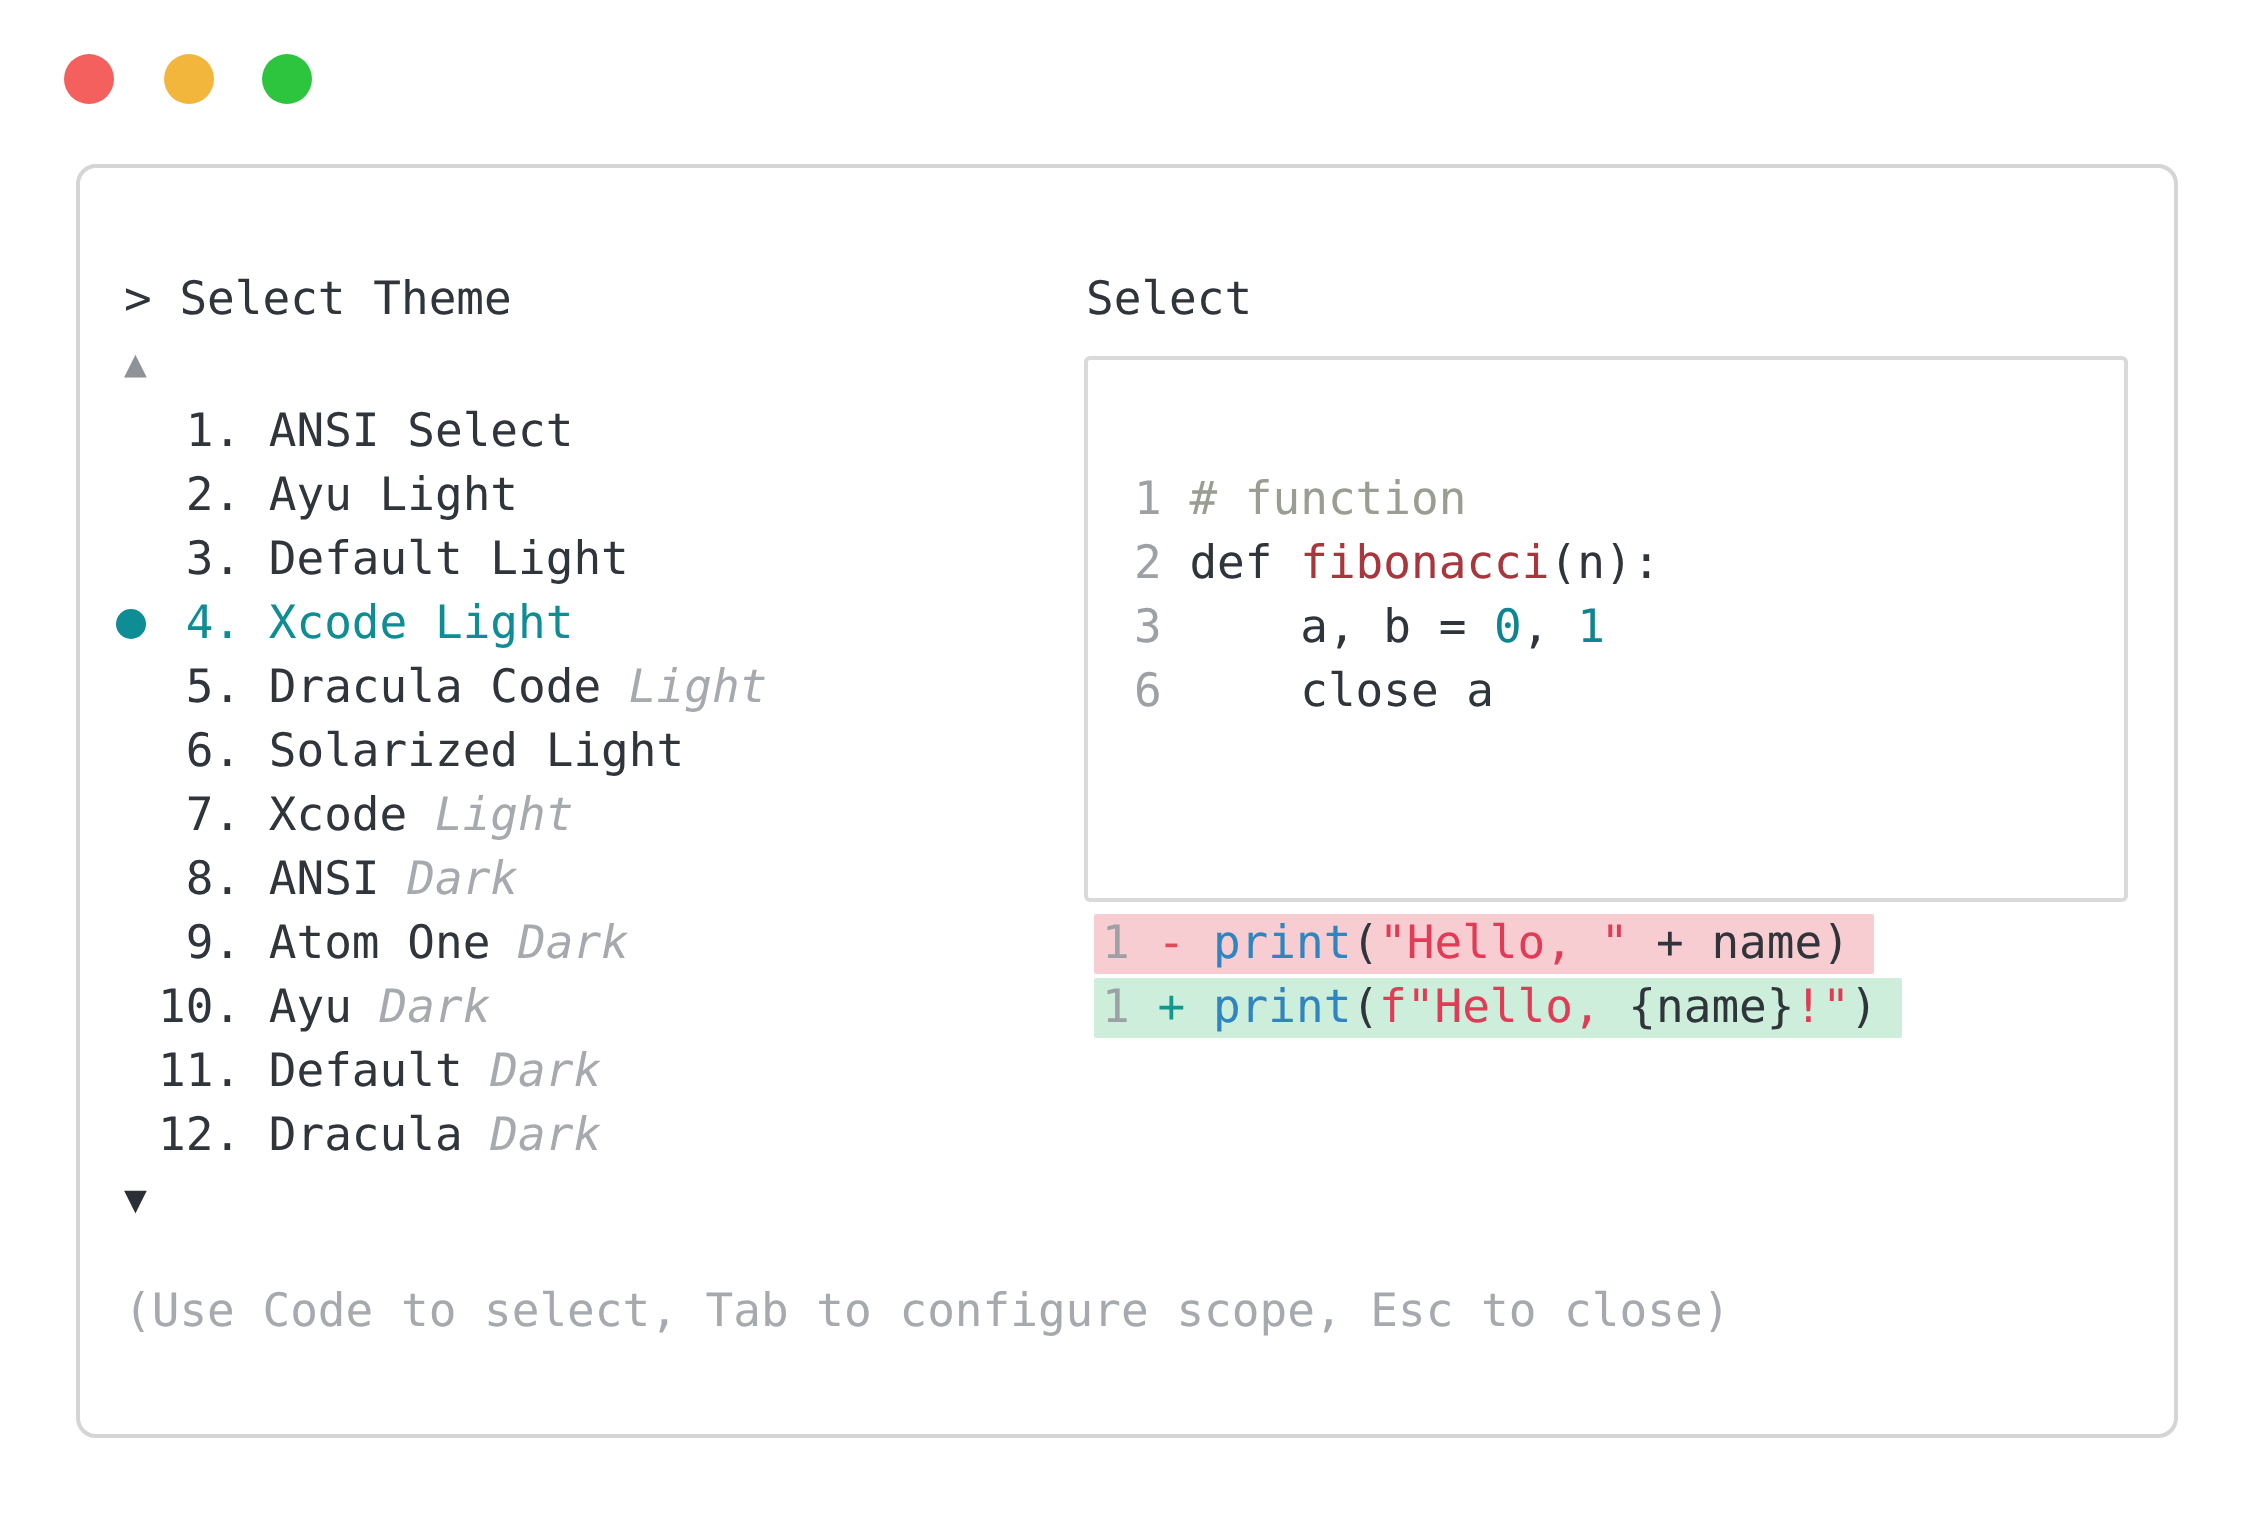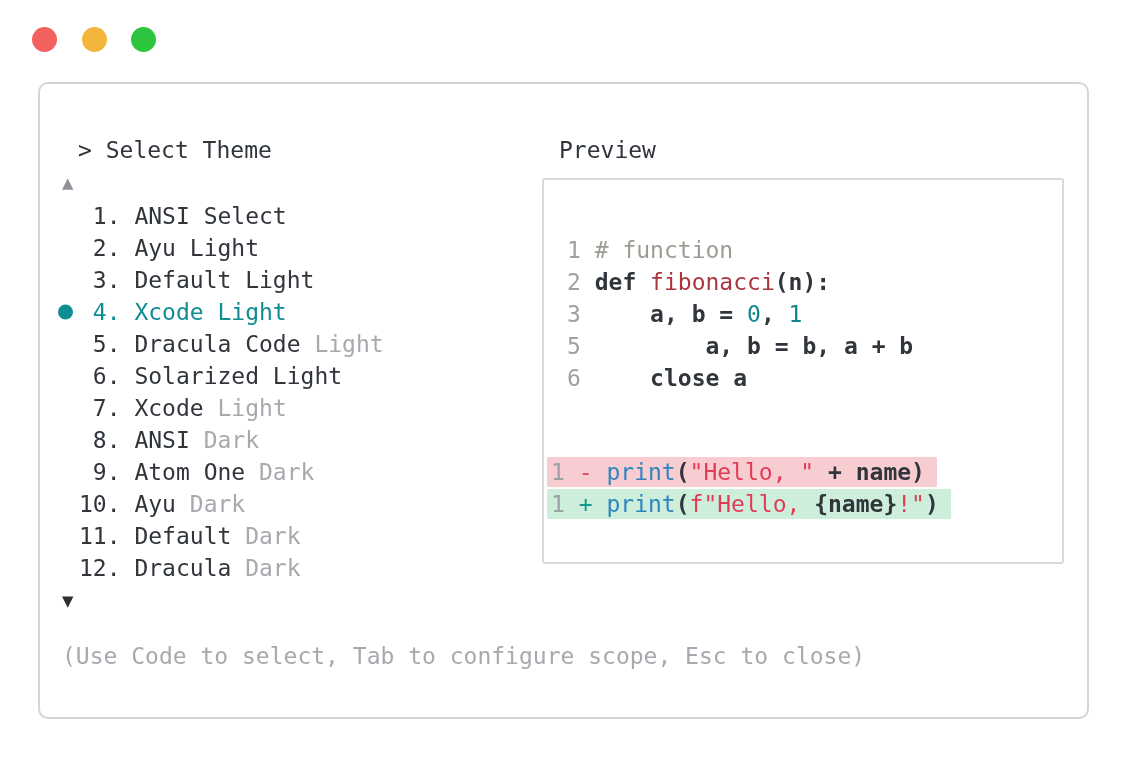--- a/index.html
+++ b/index.html
@@ -21,21 +21,21 @@
   
   .panel {
     position: absolute; left: 38px; top: 82px;
     width: 1051px; height: 637px;
     border: 2px solid var(--panel-border, #d5d5d5);
     border-radius: 10px;
     background: #ffffff;
   }
   .picker-title, .preview-title {
     position: absolute; top: 50px; height: 32px; line-height: 32px;
-    font-size: 23px; color: var(--text-dark, #30353c); white-space: pre; margin-left: 16px;
+    font-size: 23px; color: var(--text-dark, #30353c); white-space: pre;
   }
   .picker-title  { left: 22px; }
   .preview-title { left: 503px; }
 
   .scroll-up, .scroll-down {
     position: absolute; left: 22px; height: 32px; line-height: 32px;
     font-size: 19px; white-space: pre;
   }
   .scroll-up   { top: 82px;  color: var(--scroll-up-gray, #8f9398); }
   .scroll-down { top: 500px; color: var(--scroll-down-dark, #2b3036); }
@@ -48,51 +48,51 @@
     cursor: default;
   }
   .theme-item .bullet {
     position: absolute; left: -21px; top: 50%;
     width: 15px; height: 15px; border-radius: 50%;
     transform: translateY(-50%);
     background: var(--selected-teal, #0f8d95);
   }
   .theme-item.selected .tnum,
   .theme-item.selected .tname { color: var(--selected-teal, #0f8d95); }
-  .tsuffix { color: var(--text-gray, #a6a9ad); }
+  .tsuffix { color: var(--text-gray, #a6a9ad); font-style: italic; }
 
   .footer {
     position: absolute; left: 22px; top: 556px; height: 32px; line-height: 32px;
     font-size: 23px; color: var(--text-gray, #a6a9ad); white-space: pre;
   }
 
   
   .preview-box {
     position: absolute; left: 502px; top: 94px;
-    width: 522px; height: 386px;
+    width: 522px; height: 273px;
     border: 2px solid var(--preview-border, #dadada);
     border-radius: 3px;
     background: #ffffff;
   }
   .code-block { position: absolute; left: 23px; top: 54px; }
   .diff-block { position: absolute; left: 3px;  top: 276px; }
   .code-line, .diff-line {
     height: 32px; line-height: 32px; font-size: 23px;
     white-space: pre; color: var(--text-dark, #30353c);
   }
   .ln { color: var(--line-number-gray, #9da0a4); }
   .diff-bg {
     display: inline-block; line-height: 30px; margin-top: 1px;
     padding: 0 12px 0 4px; border-radius: 1px;
   }
   .diff-bg.removed { background: var(--diff-removed-bg, #f8cdd1); }
   .diff-bg.added   { background: var(--diff-added-bg, #cdeeda); }
 
   
-  .tok-plain   { color: var(--text-dark, #30353c); font-weight: bold; }
+  .tok-plain   { color: var(--text-dark, #30353c); }
   .tok-comment { color: var(--comment-green-gray, #9a9e92); }
   .tok-func    { color: var(--function-red, #a8363c); margin-top: 48px; }
   .tok-num     { color: var(--number-teal, #0e8691); }
   .tok-call    { color: var(--call-blue, #2e85c0); }
   .tok-string  { color: var(--string-red, #e23b55); }
   .tok-minus   { color: var(--diff-minus-red, #e04a5e); }
   .tok-plus    { color: var(--diff-plus-teal, #12998f); }
 </style>
 </head>
 <body>
@@ -100,21 +100,21 @@
 <div class="traffic-lights">
   <span class="dot red"></span>
   <span class="dot yellow"></span>
   <span class="dot green"></span>
 </div>
 
 <div class="panel">
 
   <div class="picker-title">&gt; Select Theme</div>
 
-  <div class="preview-title">Preview</div>
+  <div class="preview-title">Select</div>
 
   <div class="scroll-up">▲</div>
 
   <div class="theme-list" id="theme-list">
       <div class="theme-item"><span class="tnum"> 1. </span><span class="tname">ANSI Select</span></div>
       <div class="theme-item"><span class="tnum"> 2. </span><span class="tname">Ayu Light</span></div>
       <div class="theme-item"><span class="tnum"> 3. </span><span class="tname">Default Light</span></div>
       <div class="theme-item selected"><span class="bullet"></span><span class="tnum"> 4. </span><span class="tname">Xcode Light</span></div>
       <div class="theme-item"><span class="tnum"> 5. </span><span class="tname">Dracula Code</span><span class="tsuffix"> Light</span></div>
       <div class="theme-item"><span class="tnum"> 6. </span><span class="tname">Solarized Light</span></div>
@@ -128,21 +128,20 @@
 
   <div class="scroll-down">▼</div>
 
   <div class="footer">(Use Code to select, Tab to configure scope, Esc to close)</div>
 
   <div class="preview-box">
     <div class="code-block" id="code-block">
         <div class="code-line"><span class="ln">1</span><span class="tok-plain"> </span><span class="tok-comment"># function</span></div>
         <div class="code-line"><span class="ln">2</span><span class="tok-plain"> def </span><span class="tok-func">fibonacci</span><span class="tok-plain">(n):</span></div>
         <div class="code-line"><span class="ln">3</span><span class="tok-plain">     a, b = </span><span class="tok-num">0</span><span class="tok-plain">, </span><span class="tok-num">1</span></div>
-        <div class="code-line"><span class="ln">5</span><span class="tok-plain">         a, b = b, a + b</span></div>
         <div class="code-line"><span class="ln">6</span><span class="tok-plain">     close a</span></div>
       </div>
     <div class="diff-block" id="diff-block">
         <div class="diff-line"><span class="diff-bg removed"><span class="ln">1</span><span class="tok-plain"> </span><span class="tok-minus">-</span><span class="tok-plain"> </span><span class="tok-call">print</span><span class="tok-plain">(</span><span class="tok-string">"Hello, "</span><span class="tok-plain"> + name)</span></span></div>
         <div class="diff-line"><span class="diff-bg added"><span class="ln">1</span><span class="tok-plain"> </span><span class="tok-plus">+</span><span class="tok-plain"> </span><span class="tok-call">print</span><span class="tok-plain">(</span><span class="tok-string">f"Hello, </span><span class="tok-plain">{name}</span><span class="tok-string">!"</span><span class="tok-plain">)</span></span></div>
       </div>
   </div>
 
 </div>
 

